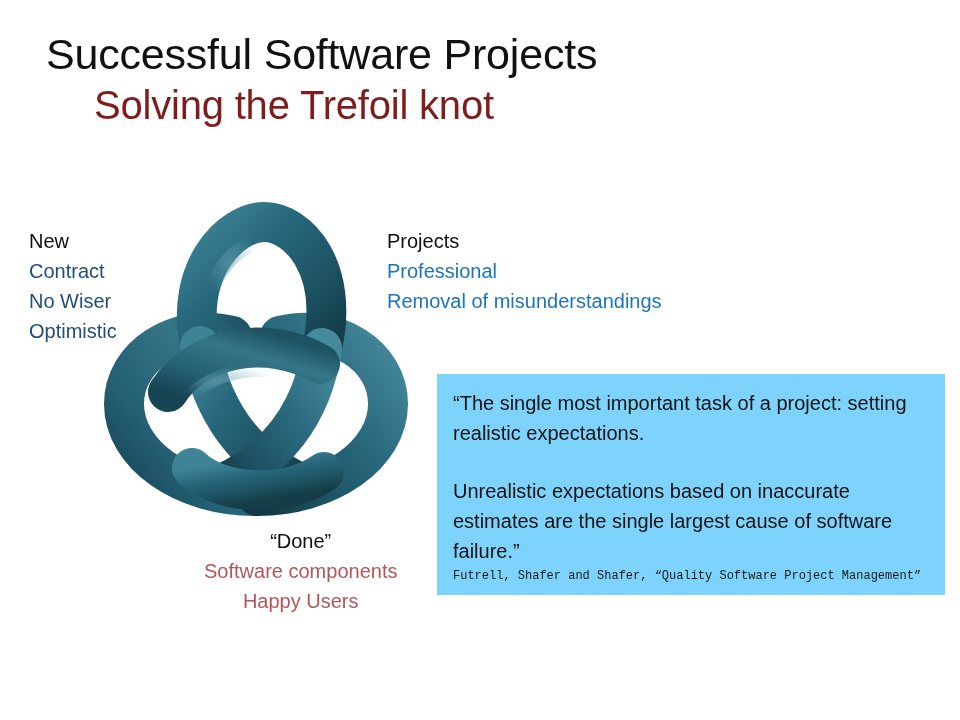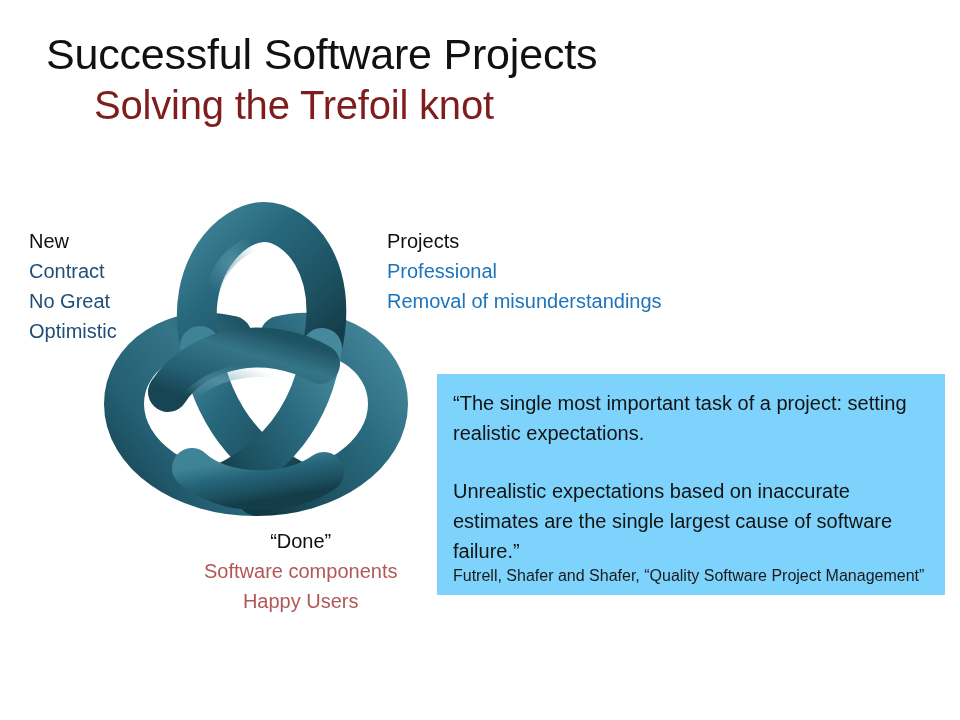--- a/index.html
+++ b/index.html
@@ -83,25 +83,26 @@
     box-sizing: border-box;
     padding: 14px 16px 8px 16px;
   }
   .quote-para {
     font-size: 20px;
     line-height: 30px;
     color: #131313;
   }
   .quote-gap { height: 28px; }
   .quote-source {
-    font-size: 16px;
+    font-size: 12px;
     line-height: 16px;
     color: #1a1a1a;
     margin-top: 2px;
     white-space: nowrap;
+    font-family: Liberation Mono, monospace;
   }
 
   
   .page-number {
     position: absolute;
     left: 38px;
     top: 676px;
     font-size: 16px;
     color: #B9B9B9;
   }
@@ -171,21 +172,21 @@
 
         <path d="M140 120 C 134 74, 170 44, 196 46" stroke="url(#sheen)" stroke-width="16"></path>
         <path d="M110 210 C 132 178, 180 166, 222 180" stroke="url(#sheen)" stroke-width="14"></path>
       </g>
     </svg>
   </div>
 
   <div class="label-group" id="labels-left">
     <div class="lbl head-black">New</div>
     <div class="lbl navy">Contract</div>
-    <div class="lbl navy">No Great</div>
+    <div class="lbl navy">No Wiser</div>
     <div class="lbl navy">Optimistic</div>
   </div>
 
   <div class="label-group" id="labels-right">
     <div class="lbl head-black">Projects</div>
     <div class="lbl brightblue">Professional</div>
     <div class="lbl brightblue">Removal of misunderstandings</div>
   </div>
 
   <div class="label-group" id="labels-bottom">

